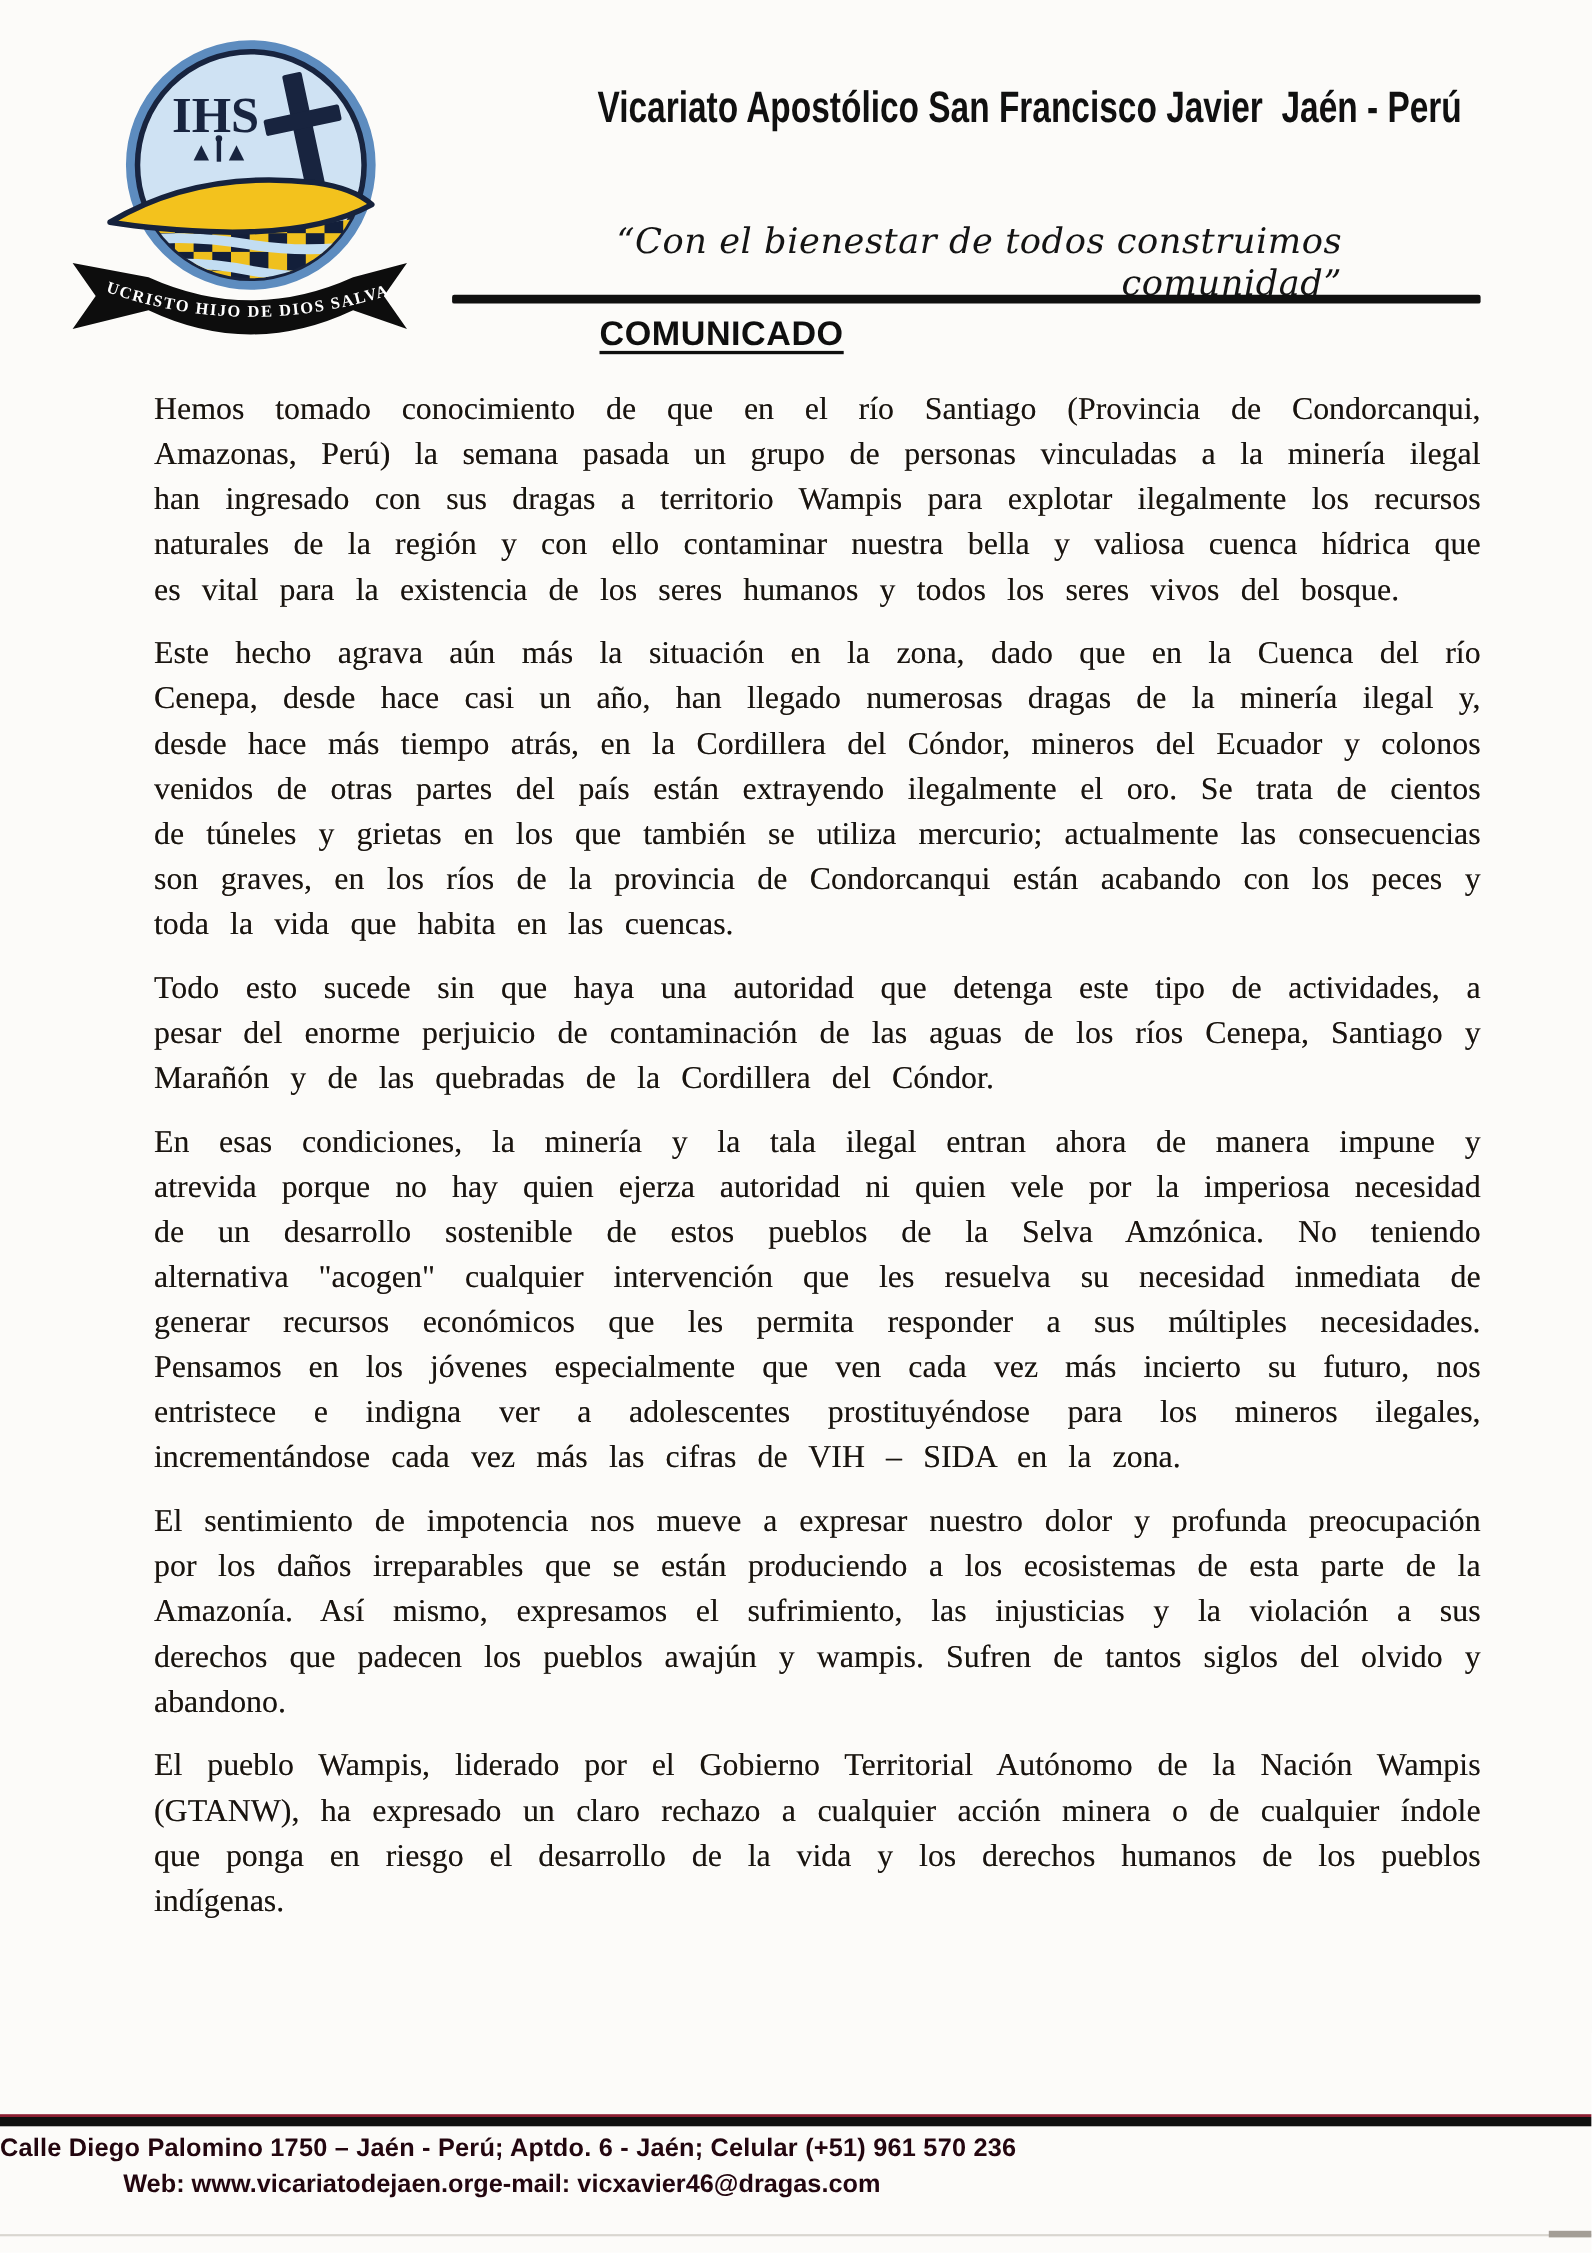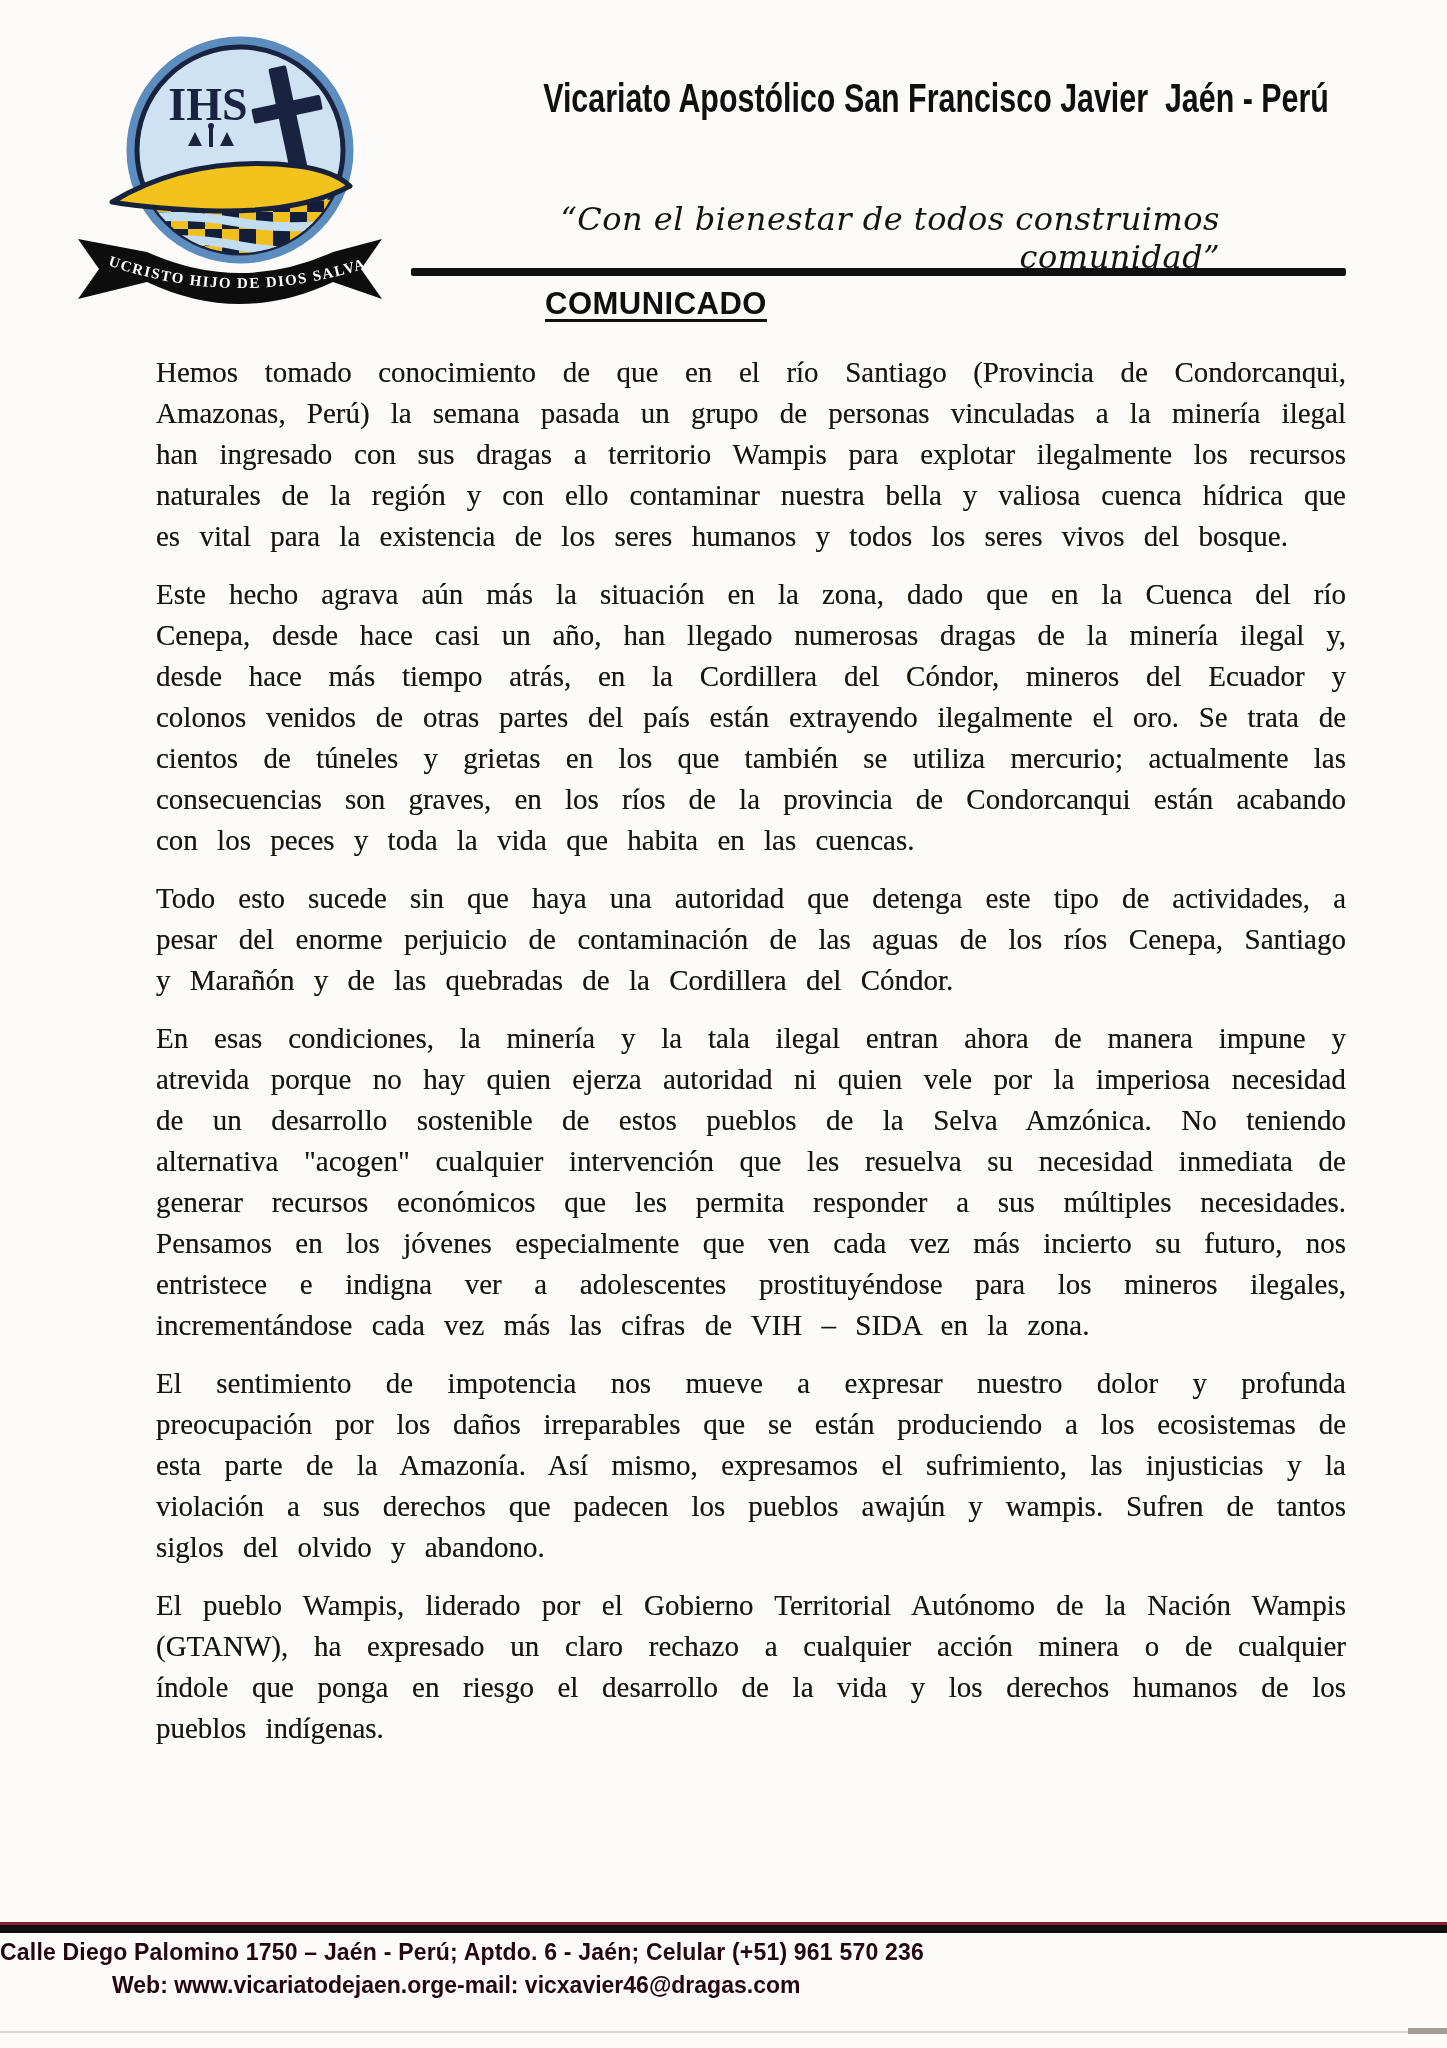--- a/index.html
+++ b/index.html
@@ -2,21 +2,21 @@
 <html><head>
 <meta charset="utf-8">
 <title>Comunicado</title>
 <style>
   html,body { margin:0; padding:0; background:#ffffff; }
   .page {
     position:relative; width:1447px; height:2048px;
     background:#fcfbf9; overflow:hidden;
     font-family:"Liberation Serif", serif; color:#181512;
   }
-  .logo { position:absolute; left:52px; top:8px; width:360px; height:318px; }
+  .logo { position:absolute; left:40px; top:8px; width:360px; height:318px; }
   .header-title {
     position:absolute; left:440px; top:76px; width:860px;
     text-align:center; font-family:"Liberation Sans", sans-serif;
     font-weight:700; font-size:40px; color:#101010;
     transform:scaleX(0.76); transform-origin:50% 50%; white-space:pre;
   }
   .header-slogan {
     position:absolute; left:430px; top:200px; width:790px;
     text-align:right; font-family:"DejaVu Serif", serif; font-style:italic;
     font-size:32px; color:#141414; letter-spacing:0.5px;
@@ -29,21 +29,21 @@
     position:absolute; left:0; top:286px; width:1312px; text-align:center;
     font-family:"Liberation Sans", sans-serif; font-weight:700; font-size:31px;
     letter-spacing:0.5px; color:#0f0f0f;
     text-decoration:underline; text-decoration-thickness:3px; text-underline-offset:5px;
   }
   .doc-body {
     position:absolute; left:140px; top:352px; width:1206px;
     font-size:29px; line-height:41px; text-align:justify;
     word-spacing:12px; color:#19140f;
   }
-  .doc-body p { margin:0 0 17px 16px; text-shadow:0 0 0.5px rgba(25,20,15,0.55); }
+  .doc-body p { margin:0 0 17px 0; text-shadow:0 0 0.5px rgba(25,20,15,0.55); }
   .footer-rule {
     position:absolute; left:0; top:1922px; width:1447px; height:11px;
     background:linear-gradient(#8c2033 0, #8c2033 3px, #101010 3px, #101010 100%);
   }
   .footer-address {
     position:absolute; left:0; top:1939px; width:1440px; 
     font-family:"Liberation Sans", sans-serif; font-weight:700; font-size:23px;
     color:#23060f; letter-spacing:0.2px;
   }
   .footer-row {

